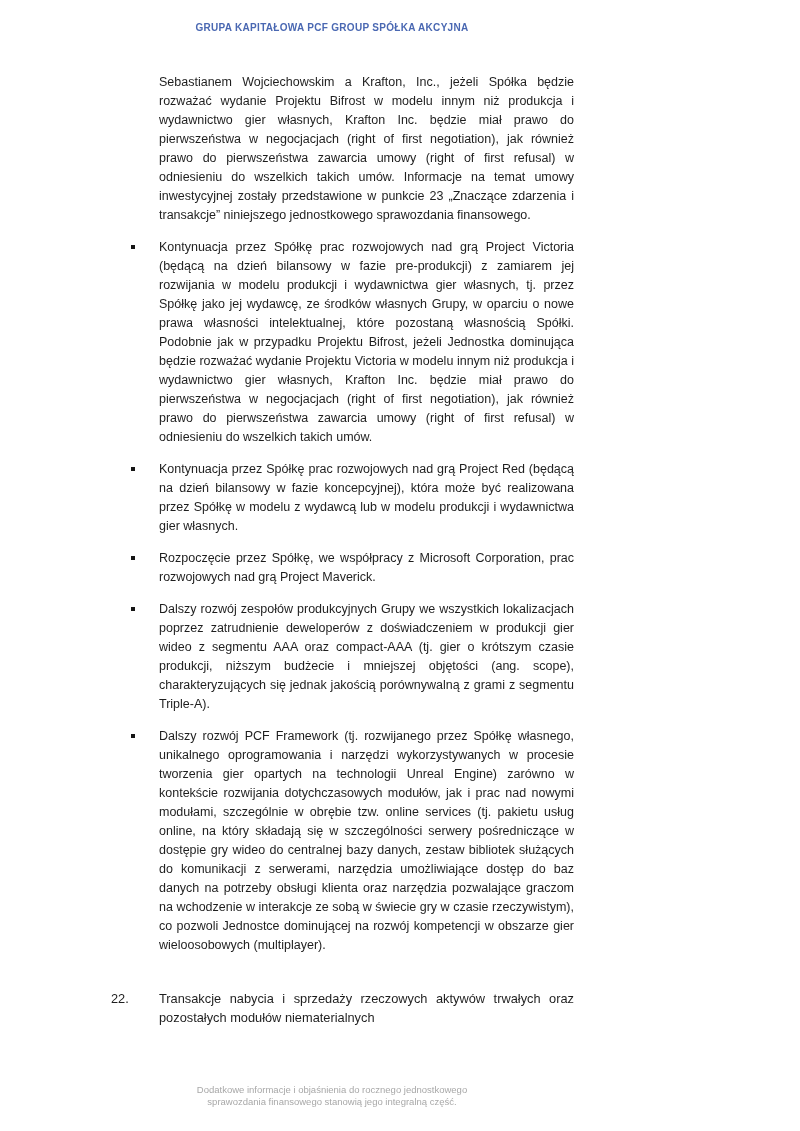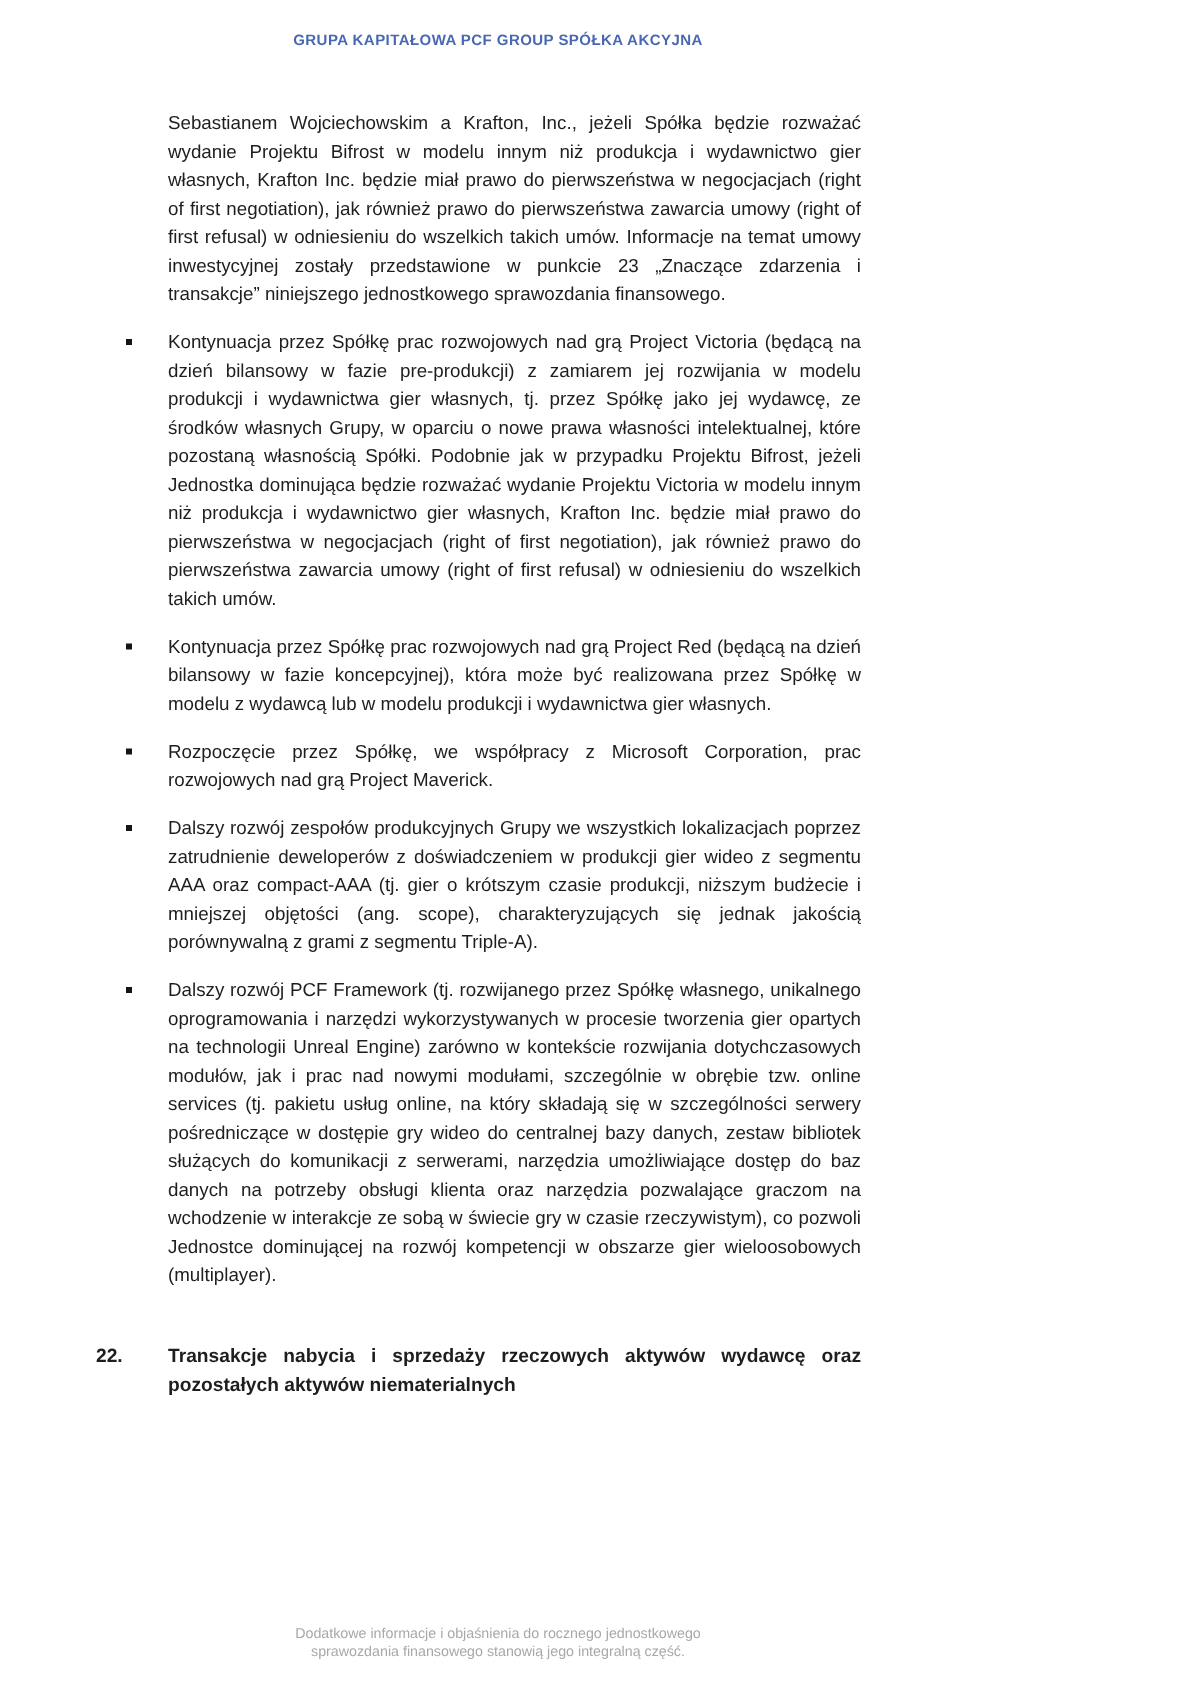--- a/index.html
+++ b/index.html
@@ -23,21 +23,21 @@
     letter-spacing: 0.3px;
     color: var(--header-blue, #4a68b2);
   }
   .header-subtitle {
     margin-top: 4px;
     font-size: 9.5px;
     color: var(--subtitle-gray, #9b9b9b);
   }
   
   .content {
-    margin: 40px 90px 0 64px; 
+    margin: 40px 90px 0 111px; 
     font-size: 12.5px;
     line-height: 19px;
   }
   .intro {
     margin-left: 48px;
     text-align: justify;
     margin-bottom: 13px;
   }
   .bullets { list-style: none; }
   .bullet {
@@ -53,21 +53,21 @@
     width: 4px;
     height: 4px;
     background: #151515;
   }
   .bullet-text { display: block; text-align: justify; }
   
   .section { margin-top: 34px; }
   .sec-heading {
     display: flex;
     font-size: 12.8px;
-    font-weight: bold;
+    font-weight: normal;
     line-height: 19px;
     margin-bottom: 10px;
   }
   .sec-num { width: 48px; flex: none; }
   .sec-title { flex: 1; text-align: justify; }
   .sec-para { text-align: justify; }
   
   .page-footer {
     position: absolute;
     left: 0;
@@ -118,21 +118,21 @@
       </li>
       <li class="bullet">
         <span class="marker"></span>
         <span class="bullet-text">Dalszy rozwój PCF Framework (tj. rozwijanego przez Spółkę własnego, unikalnego oprogramowania i narzędzi wykorzystywanych w procesie tworzenia gier opartych na technologii Unreal Engine) zarówno w kontekście rozwijania dotychczasowych modułów, jak i prac nad nowymi modułami, szczególnie w obrębie tzw. online services (tj. pakietu usług online, na który składają się w szczególności serwery pośredniczące w dostępie gry wideo do centralnej bazy danych, zestaw bibliotek służących do komunikacji z serwerami, narzędzia umożliwiające dostęp do baz danych na potrzeby obsługi klienta oraz narzędzia pozwalające graczom na wchodzenie w interakcje ze sobą w świecie gry w czasie rzeczywistym), co pozwoli Jednostce dominującej na rozwój kompetencji w obszarze gier wieloosobowych (multiplayer).</span>
       </li>
     </ul>
 
     <section class="section">
       <h2 class="sec-heading">
         <span class="sec-num">22.</span>
-        <span class="sec-title">Transakcje nabycia i sprzedaży rzeczowych aktywów wydawcę oraz pozostałych aktywów niematerialnych</span>
+        <span class="sec-title">Transakcje nabycia i sprzedaży rzeczowych aktywów trwałych oraz pozostałych modułów niematerialnych</span>
       </h2>
     </section>
 
 
   </main>
 
   <footer class="page-footer">
     <div class="footer-note">
       <div>Dodatkowe informacje i objaśnienia do rocznego jednostkowego</div>
       <div>sprawozdania finansowego stanowią jego integralną część.</div>

